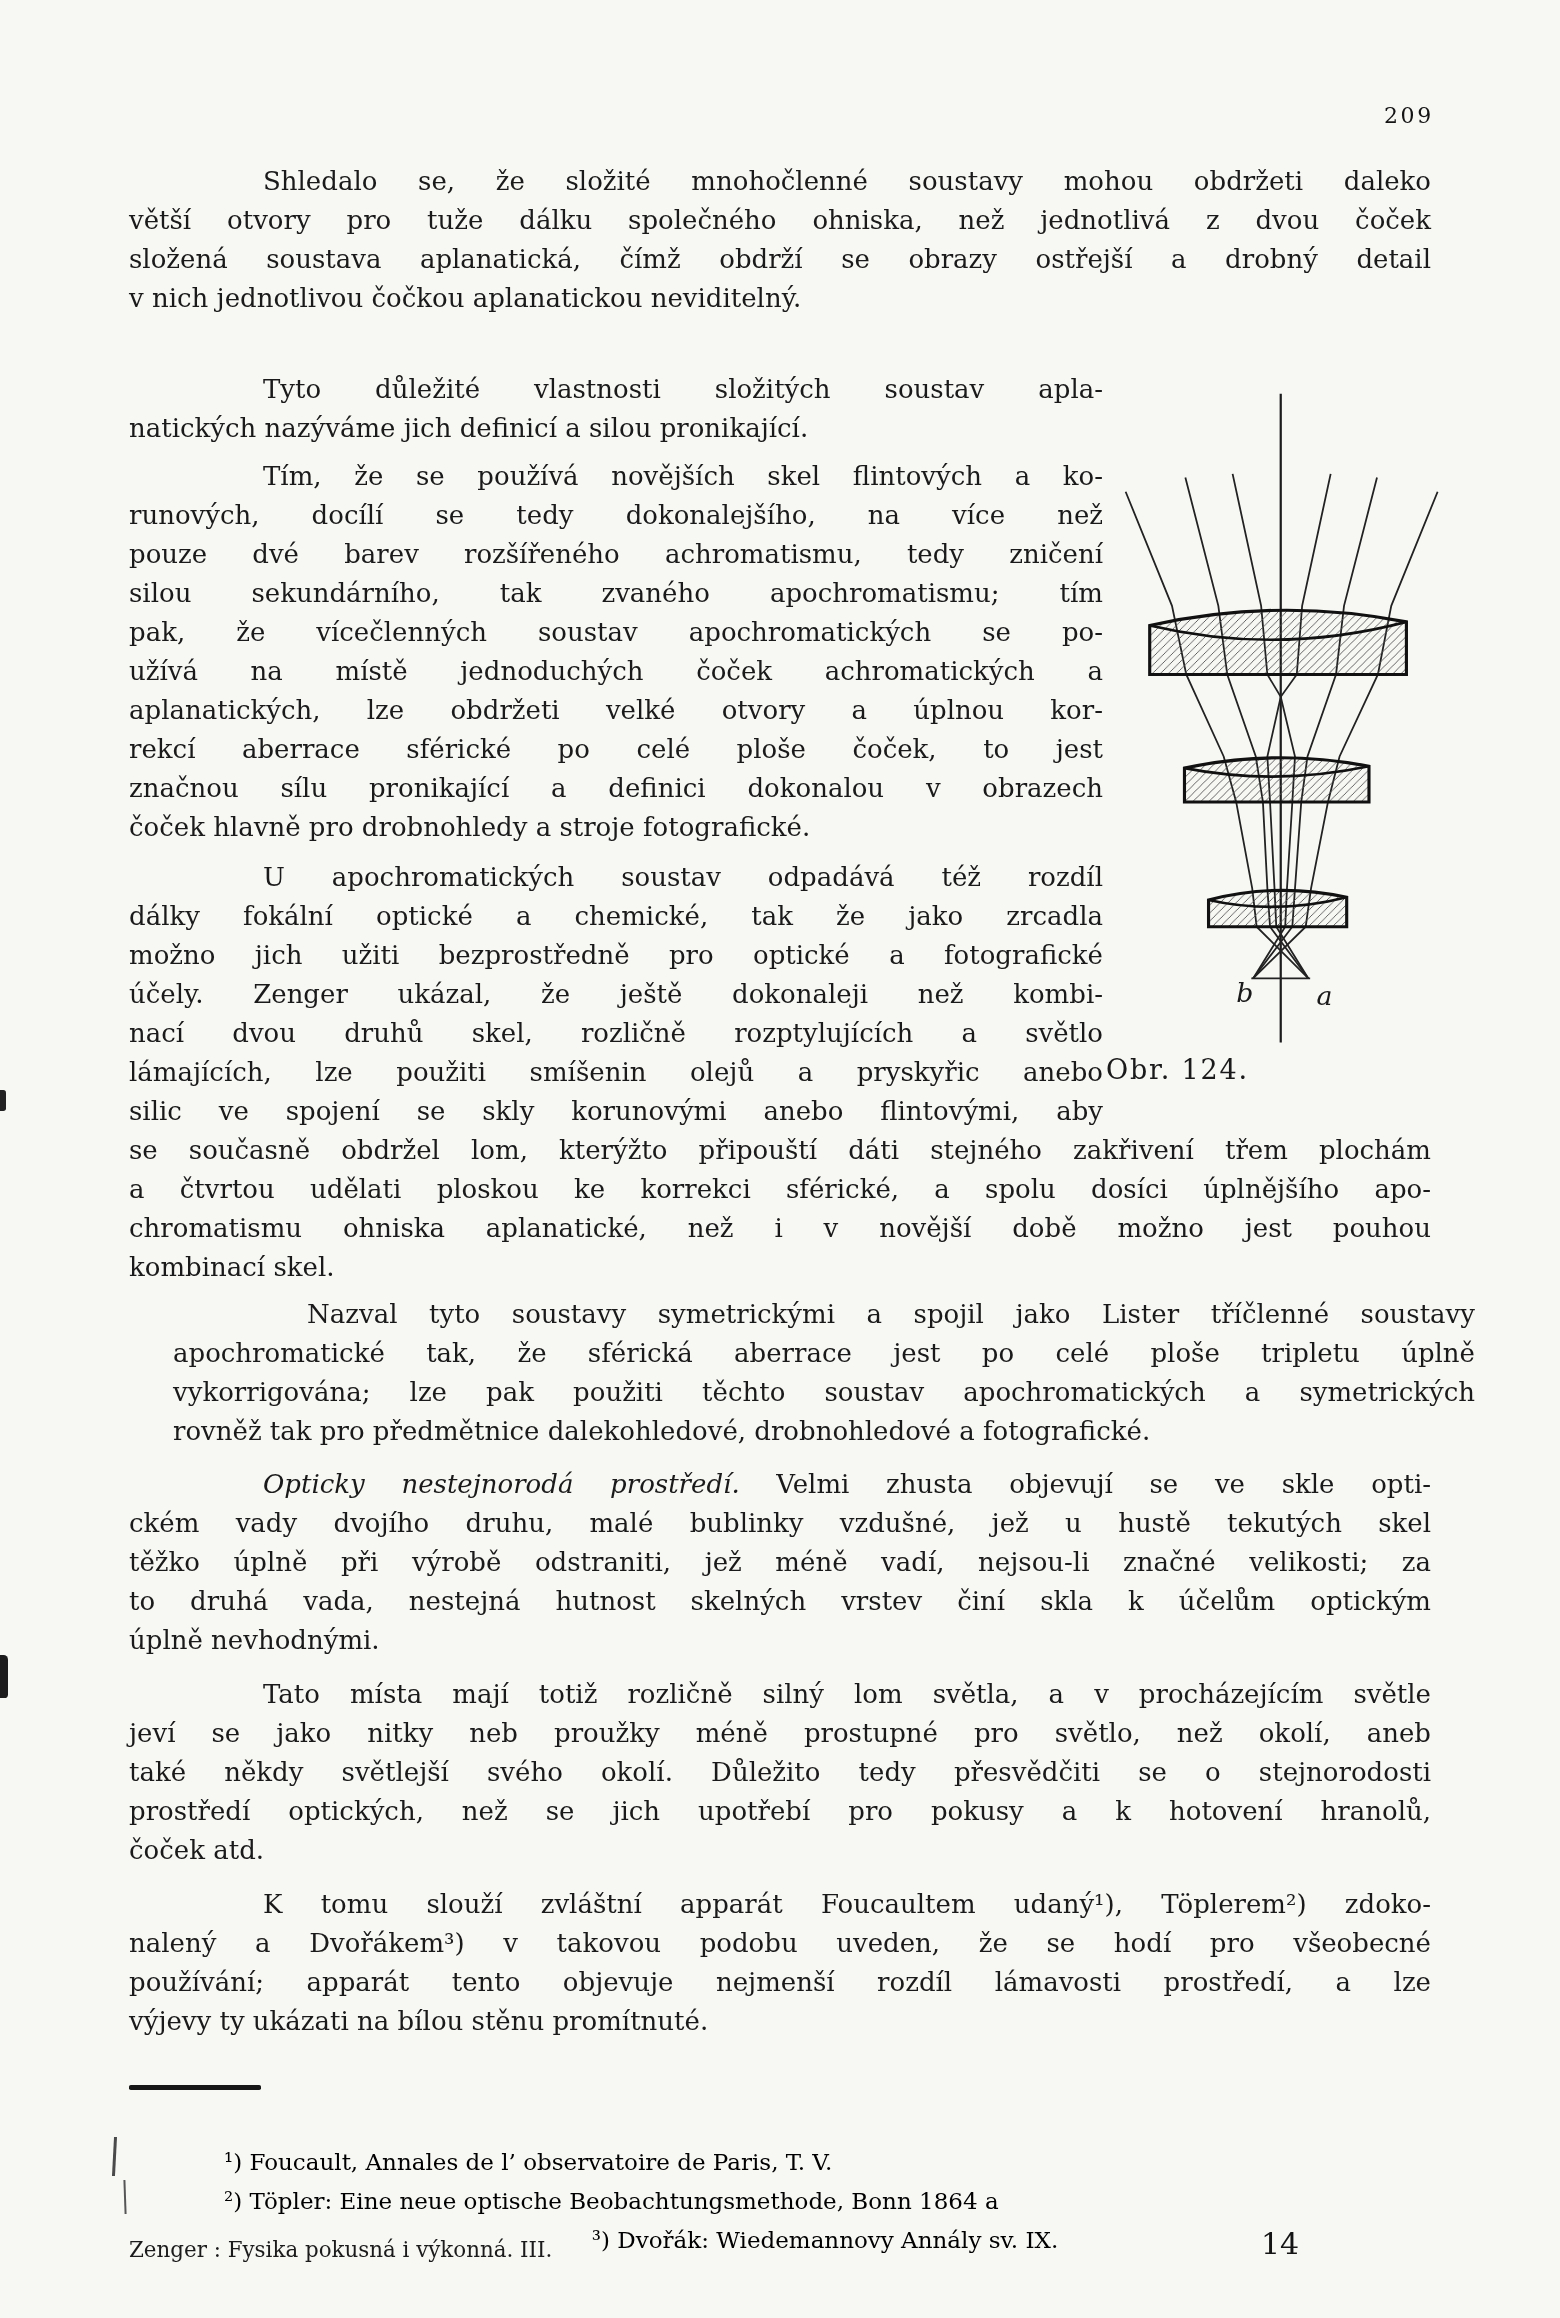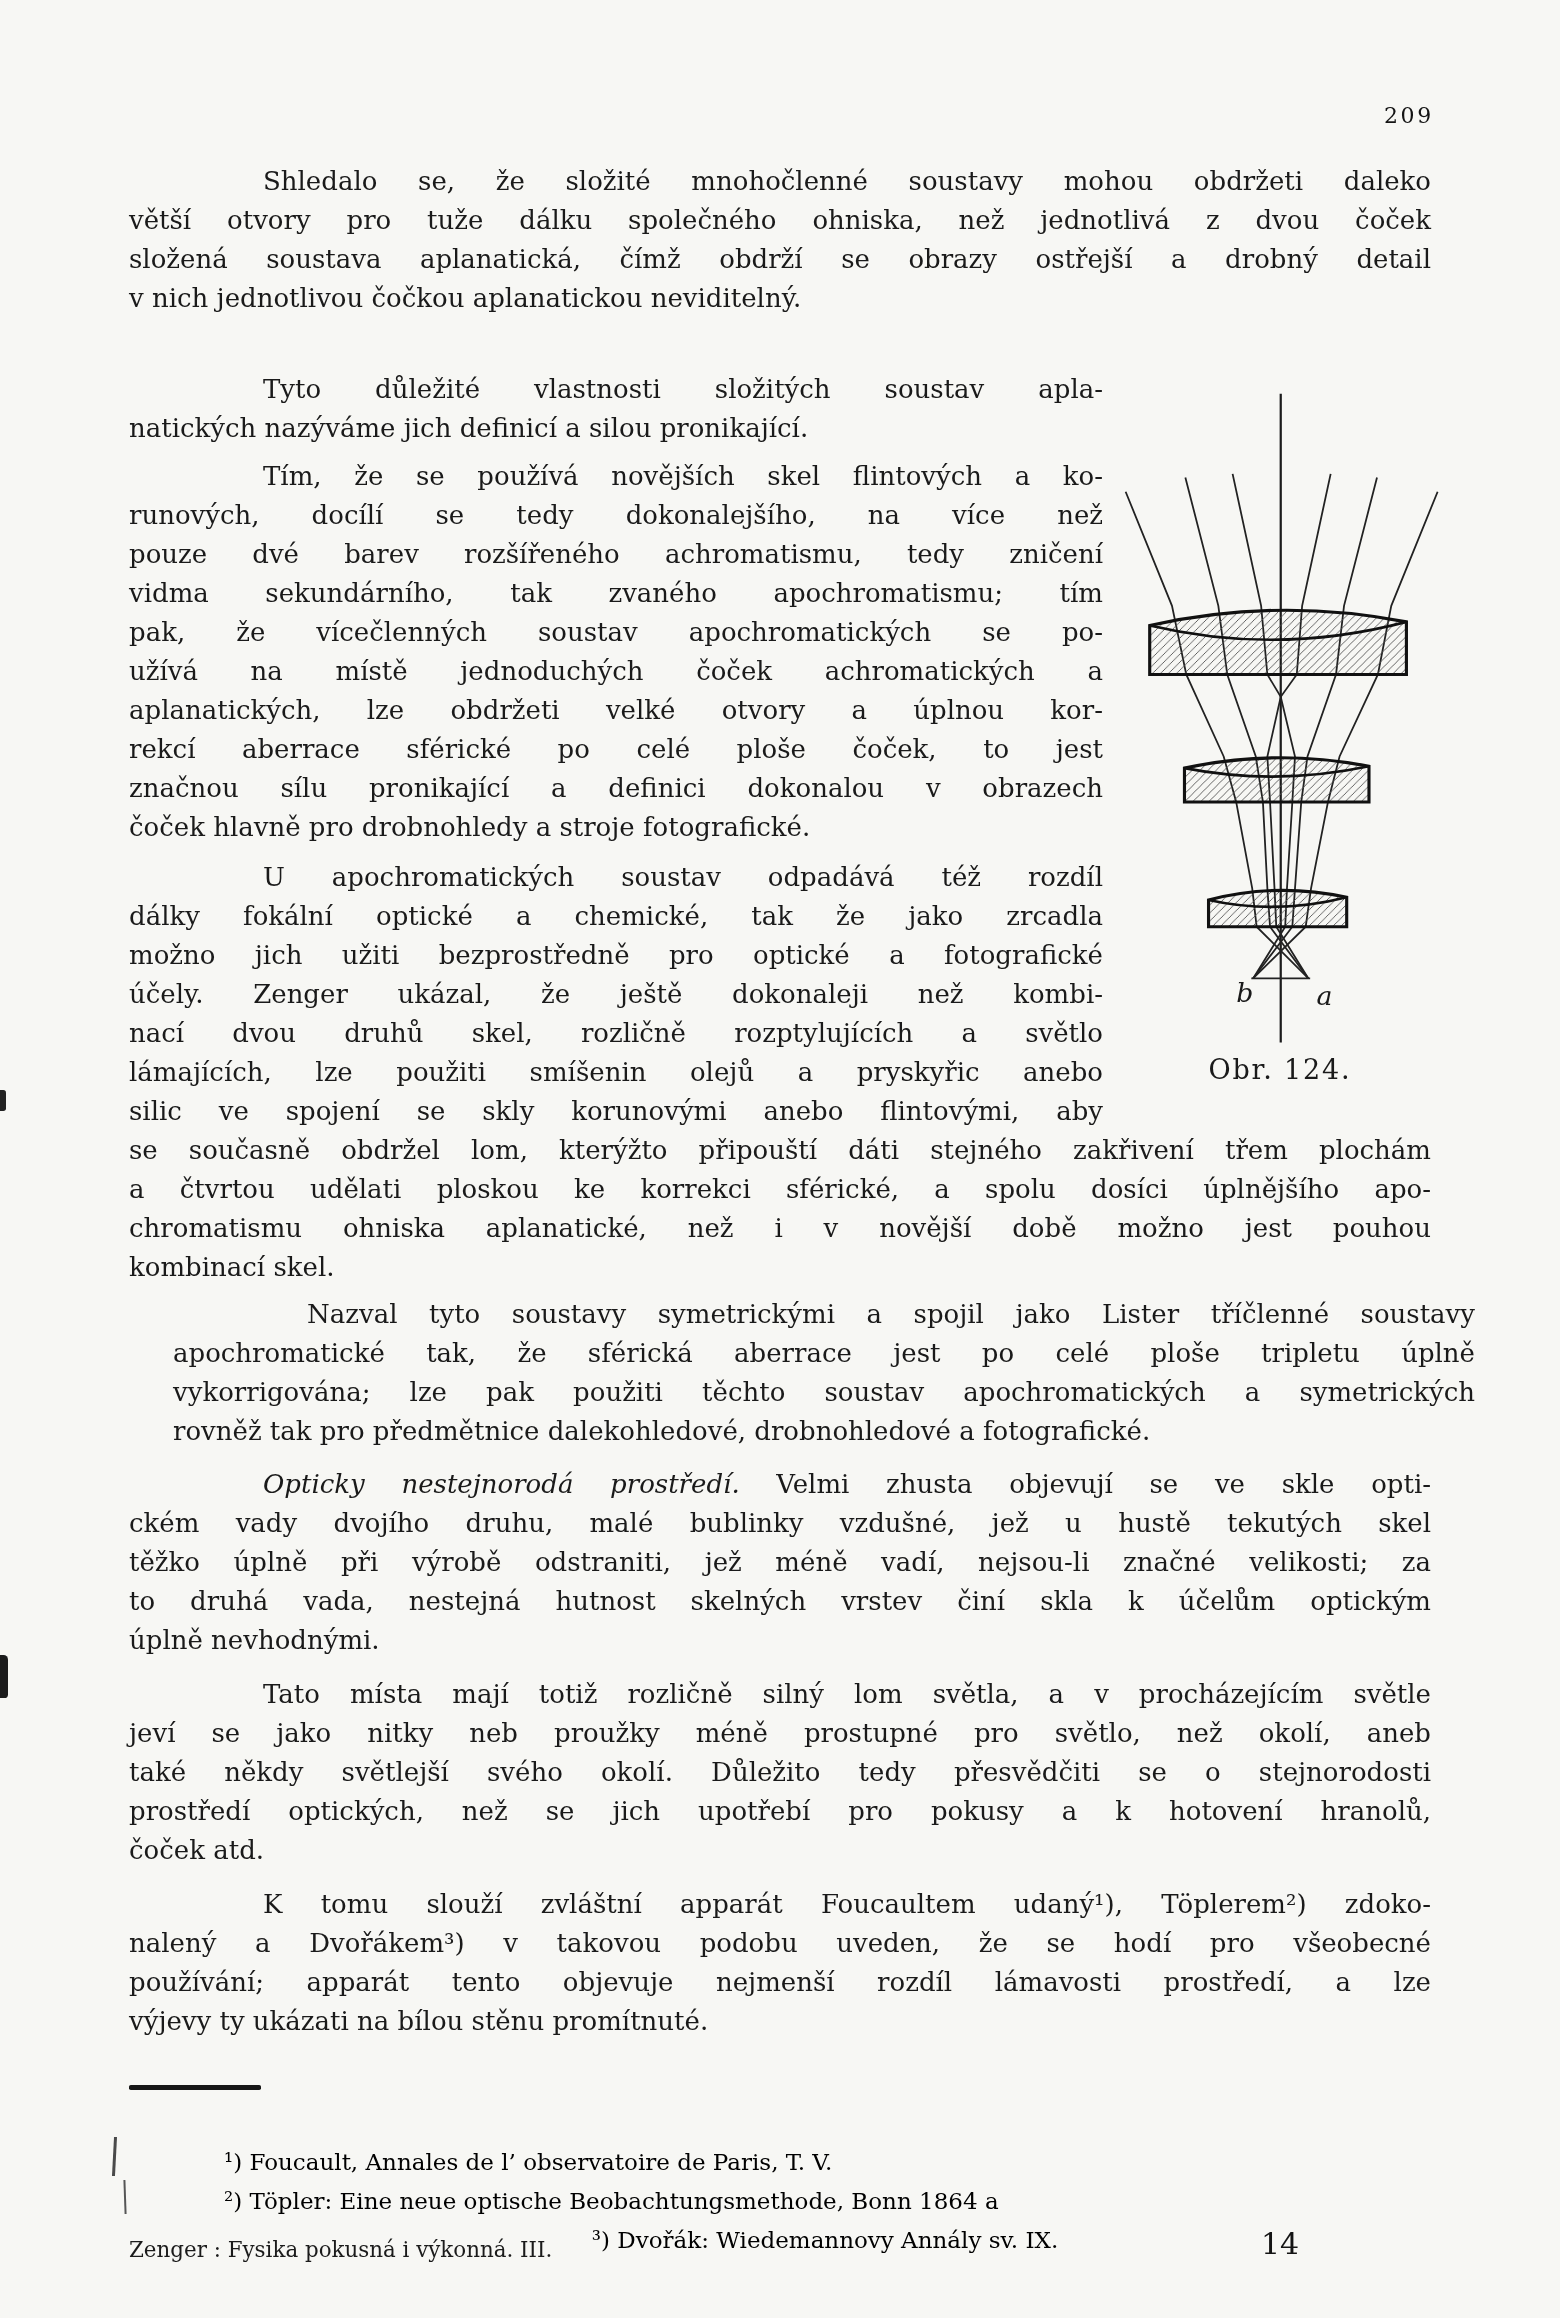--- a/index.html
+++ b/index.html
@@ -16,21 +16,21 @@
   .para{position:absolute;left:129px;font-size:26px;line-height:39px;color:#1a1a1a;}
   .w-full{width:1302px;}
   .w-narrow{width:974px;}
   .ln{text-align:justify;text-align-last:justify;}
   .ln.last{text-align-last:left;}
   .ln.ind{text-indent:134px;}
   .ital{font-style:italic;}
   .figure{position:absolute;left:1106px;top:383px;width:419px;height:722px;}
   .figure svg{position:absolute;left:0;top:0;}
   .figcaption{
-    position:absolute;left:0;top:671px;width:348px;text-align:center;
+    position:absolute;left:0;top:671px;width:348px;text-align:left;
     font-size:27px;letter-spacing:1.8px;color:#1a1a1a;
   }
   .rule{position:absolute;left:129px;top:2085px;width:132px;height:4.5px;background:#161616;border-radius:1.8px;}
   .fn{position:absolute;left:124px;width:1302px;font-size:23px;line-height:34px;color:#000000;padding-left:0;margin-top:24px;}
   .fn .ind-fn{padding-left:100px;display:block;}
   .footer-sig{position:absolute;left:129px;top:2237px;font-size:21.4px;color:#1b1b1b;}
   .footer-num{position:absolute;left:1231px;top:2226px;width:98px;text-align:center;font-size:30px;color:#141414;}
   .ink-blob-1{position:absolute;left:0;top:1090px;width:6.2px;height:21.4px;background:#222;border-radius:0 2.7px 2.7px 0;}
   .ink-blob-2{position:absolute;left:0;top:1655px;width:8px;height:43px;background:#1c1c1c;border-radius:0 4.5px 3.6px 0;}
   .scratch-1{position:absolute;left:113px;top:2137px;width:2.7px;height:39px;background:#4a4a4a;transform:rotate(3deg);}
@@ -50,21 +50,21 @@
 
 <div class="para w-narrow" style="top:370px;">
   <div class="ln ind">Tyto důležité vlastnosti složitých soustav apla-</div>
   <div class="ln last">natických nazýváme jich definicí a silou pronikající.</div>
 </div>
 
 <div class="para w-narrow" style="top:457px;">
   <div class="ln ind">Tím, že se používá novějších skel flintových a ko-</div>
   <div class="ln">runových, docílí se tedy dokonalejšího, na více než</div>
   <div class="ln">pouze dvé barev rozšířeného achromatismu, tedy zničení</div>
-  <div class="ln">vidma sekundárního, tak zvaného apochromatismu; tím</div>
+  <div class="ln">silou sekundárního, tak zvaného apochromatismu; tím</div>
   <div class="ln">pak, že vícečlenných soustav apochromatických se po-</div>
   <div class="ln">užívá na místě jednoduchých čoček achromatických a</div>
   <div class="ln">aplanatických, lze obdržeti velké otvory a úplnou kor-</div>
   <div class="ln">rekcí aberrace sférické po celé ploše čoček, to jest</div>
   <div class="ln">značnou sílu pronikající a definici dokonalou v obrazech</div>
   <div class="ln last">čoček hlavně pro drobnohledy a stroje fotografické.</div>
 </div>
 
 <div class="para w-narrow" style="top:858px;">
   <div class="ln ind">U apochromatických soustav odpadává též rozdíl</div>

